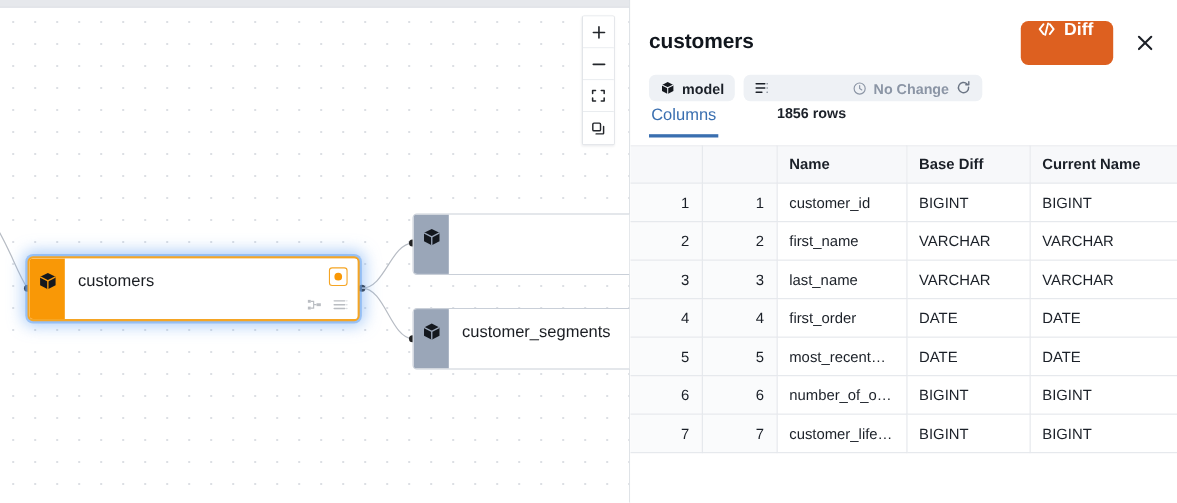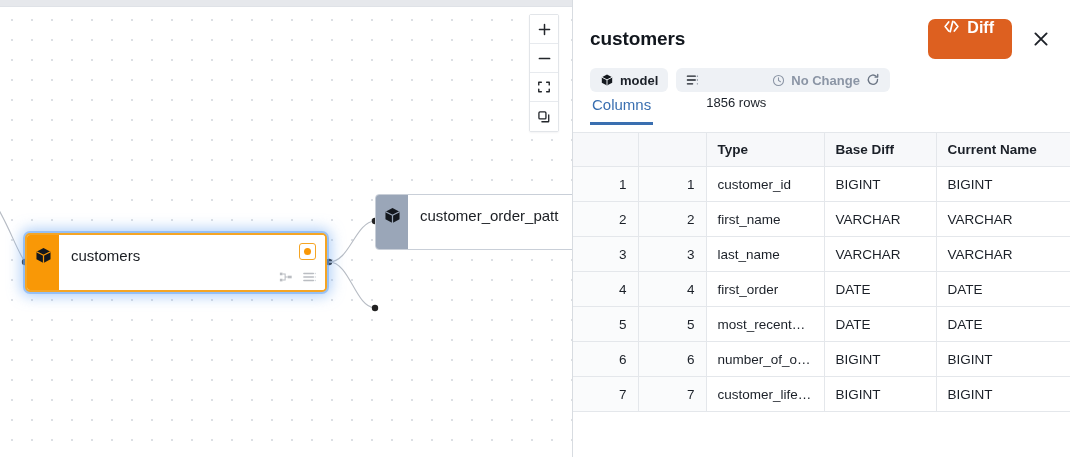--- a/index.html
+++ b/index.html
@@ -160,21 +160,21 @@
   .chip {
     display: inline-flex; align-items: center; gap: 6px;
     background: #eef1f5;
     border-radius: 6px;
     height: 24px; padding: 0 10px;
     font-size: 13px; font-weight: bold;
     color: #1b2028;
     white-space: nowrap;
   }
   .chip .sep-text { color: #8b95a5; font-weight: bold; }
-  .chip .rows-text { color: #1b2028; font-weight: normal; margin-top: 44px; }
+  .chip .rows-text { color: #1b2028; font-weight: bold; margin-top: 44px; }
   .chip svg { display: block; flex: 0 0 auto; }
   .refresh-ico { cursor: pointer; color: #6b7584; }
 
   
   .tabs {
     display: flex; align-items: flex-start;
     padding: 0 17px;
     height: 36px;
     position: relative;
   }
@@ -291,25 +291,34 @@
     </div>
 
     <div class="node node-down" id="node-order-pattern">
       <div class="node-badge">
         <svg width="19" height="19" viewBox="0 0 20 20">
           <path d="M10 2.2 17.4 6v8L10 17.8 2.6 14V6z" fill="#14181e"></path>
           <path d="M2.6 6 10 9.8 17.4 6" fill="none" stroke="#9aa6b8" stroke-width="1.3" stroke-linejoin="round"></path>
           <path d="M10 9.8v8" fill="none" stroke="#9aa6b8" stroke-width="1.3"></path>
         </svg>
       </div>
+    </div>
+
+    <div class="node node-down" id="node-segments">
+      <div class="node-badge">
+        <svg width="19" height="19" viewBox="0 0 20 20">
+          <path d="M10 2.2 17.4 6v8L10 17.8 2.6 14V6z" fill="#14181e"></path>
+          <path d="M2.6 6 10 9.8 17.4 6" fill="none" stroke="#9aa6b8" stroke-width="1.3" stroke-linejoin="round"></path>
+          <path d="M10 9.8v8" fill="none" stroke="#9aa6b8" stroke-width="1.3"></path>
+        </svg>
+      </div>
       <div class="node-body">
-        <div class="node-title">customer_order_patt</div>
-      </div>
-    </div>
-
+        <div class="node-title">customer_segments</div>
+      </div>
+    </div>
   </div>
 
   <div id="detail-pane">
 
     <div class="panel-header">
       <div class="panel-title">customers</div>
       <button class="diff-btn">
         <svg width="17" height="15" viewBox="0 0 18 16">
           <path d="M6 3.2 2.2 8 6 12.8M12 3.2 15.8 8 12 12.8M10.4 2.4 7.6 13.6" fill="none" stroke="#ffffff" stroke-width="1.8" stroke-linecap="round" stroke-linejoin="round"></path>
         </svg>
@@ -359,21 +368,21 @@
           <col class="c-idx1">
             <col class="c-idx2">
             <col class="c-name">
             <col class="c-base">
             <col class="c-curr">
         </colgroup>
         <thead>
           <tr>
             <th class="idx"></th>
             <th class="idx"></th>
-            <th>Type</th>
+            <th>Name</th>
             <th>Base Diff</th>
             <th>Current Name</th>
           </tr>
         </thead>
         <tbody>
           <tr>
             <td class="idx">1</td>
             <td class="idx">1</td>
             <td>customer_id</td>
             <td>BIGINT</td>

